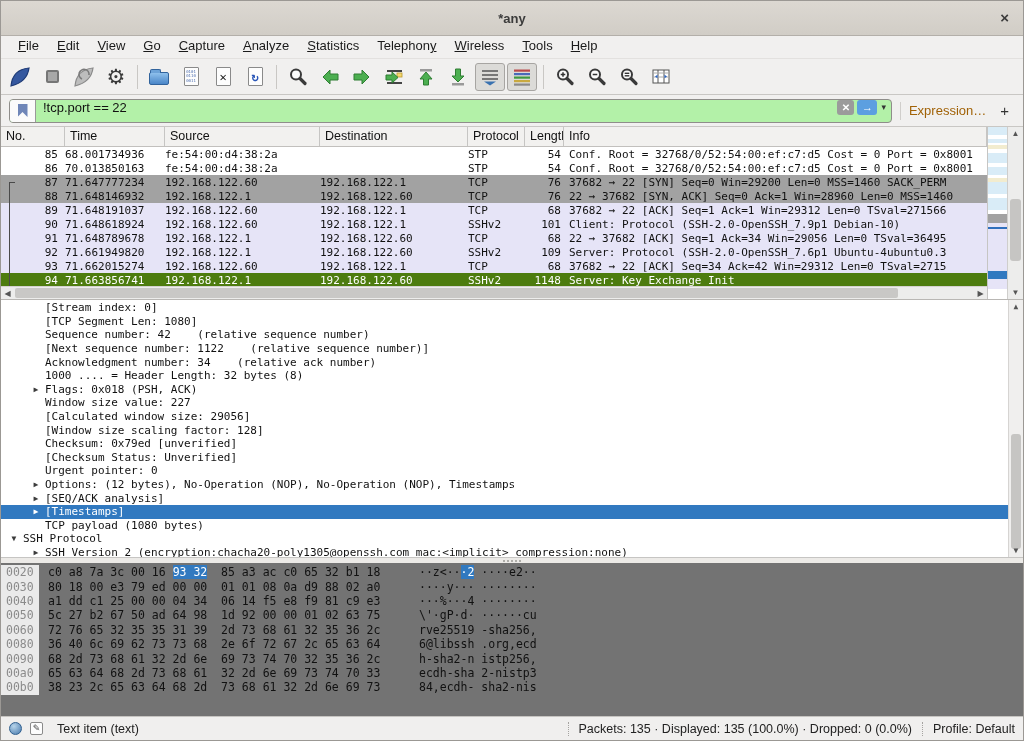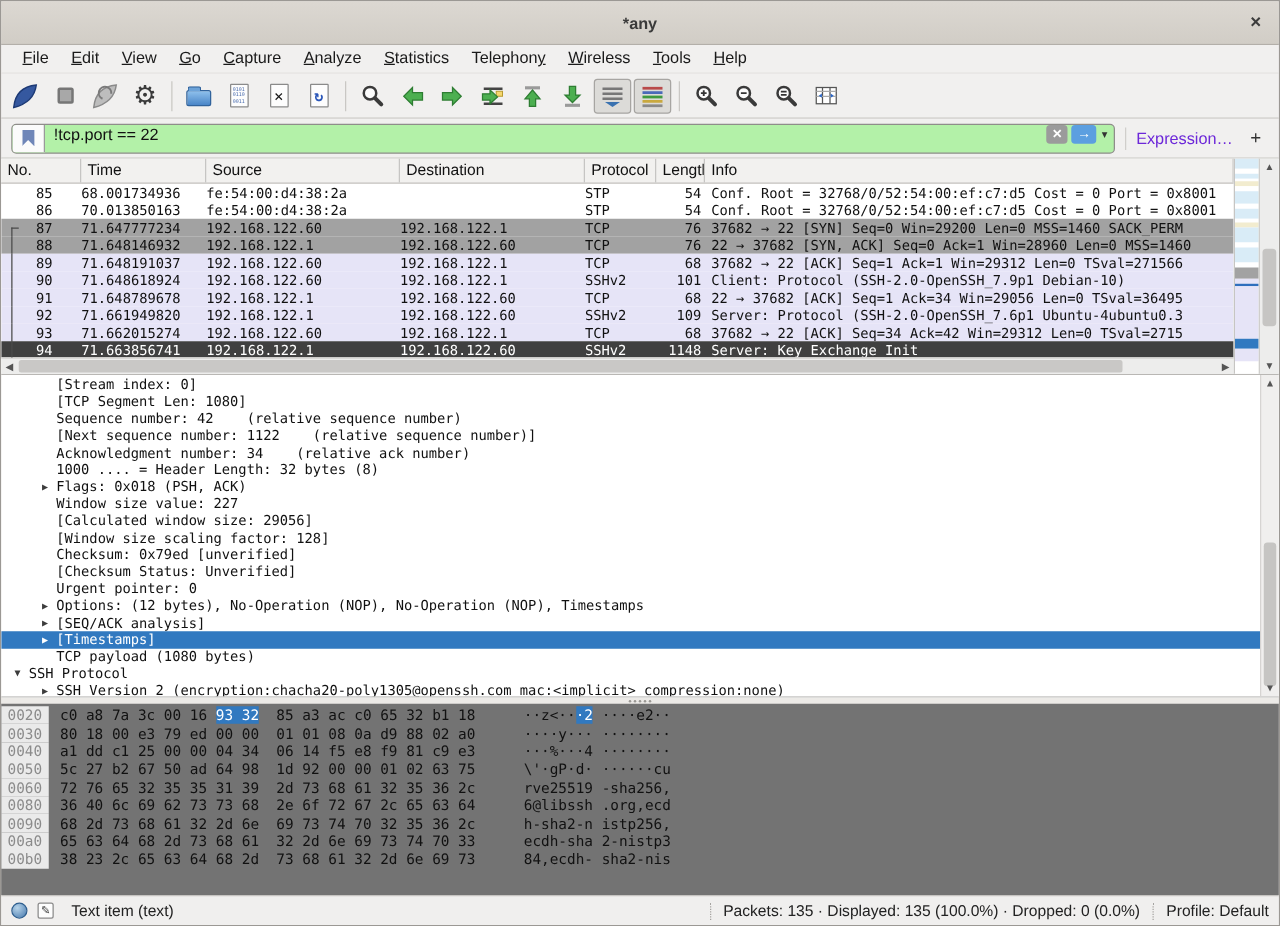--- a/index.html
+++ b/index.html
@@ -30,39 +30,39 @@
   .filterbar{height:32px;flex:none;background:#f1f0ef;display:flex;align-items:center;padding:0 8px;border-bottom:1px solid #c9c7c4}
   .ffield{flex:1;height:24px;border:1px solid #8f8d8a;border-radius:4px;background:#b3f1a8;display:flex;align-items:flex-start;overflow:hidden}
   .fbook{width:26px;height:100%;background:#fbfbfb;border-right:1px solid #9a9a9a;display:flex;align-items:center;justify-content:center;flex:none}
   .bookglyph{width:10px;height:13px;background:#6f86b8;clip-path:polygon(0 0,100% 0,100% 100%,50% 62%,0 100%)}
   .ftext{flex:1;padding-left:7px;font-size:13px;color:#111;white-space:nowrap;overflow:hidden}
   .fctl{display:flex;align-items:center;gap:3px;padding-right:5px}
   .fclear{width:17px;height:15px;background:#9b9b9b;border-radius:3px;color:#fff;font-size:10px;font-weight:bold;display:flex;align-items:center;justify-content:center}
   .fapply{width:20px;height:15px;background:#5c9fe0;border-radius:3px;color:#fff;font-size:11px;font-weight:bold;display:flex;align-items:center;justify-content:center}
   .fcaret{font-size:9px;color:#333;margin-left:1px}
   .fsep{width:1px;height:18px;background:#d0cecb;margin:0 8px}
-  .fexp{font-size:13px;color:#6d28d9;white-space:nowrap}
+  .fexp{font-size:13px;color:#a16207;white-space:nowrap}
   .fadd{font-size:15px;color:#333;margin:0 6px 0 14px}
   
   .plist{height:173px;flex:none;background:#fff;border-bottom:1px solid #b9b7b4;display:flex}
   .plmain{flex:1;display:flex;flex-direction:column;min-width:0}
   .phead{height:20px;flex:none;background:#f2f1ef;border-bottom:1px solid #c2c0bd;display:flex;font-size:12.5px;color:#111}
   .phead .hc{border-right:1px solid #c6c5c3;padding:2px 0 0 5px;white-space:nowrap;overflow:hidden;flex:none}
   .h-no{width:64px}.h-time{width:100px}.h-src{width:155px}.h-dst{width:148px}.h-proto{width:57px}.h-len{width:39px}.h-info{flex:1!important}
   .rows{flex:1;overflow:hidden;font-family:"DejaVu Sans Mono",monospace;font-size:11px}
   .prow{height:14px;display:flex;align-items:center;white-space:nowrap;color:#111}
   .prow .gut{width:12px;height:100%;flex:none;position:relative}
   .prow.rel .gut:before{content:"";position:absolute;left:8px;top:0;bottom:0;border-left:1px solid #4a4a4a}
   .prow.rel-start .gut:before{content:"";position:absolute;left:8px;top:7px;bottom:0;width:5px;border-left:1px solid #4a4a4a;border-top:1px solid #4a4a4a}
-  .prow .no{width:52px;text-align:center;padding-right:7px;flex:none}
+  .prow .no{width:52px;text-align:right;padding-right:7px;flex:none}
   .prow .time{width:100px;flex:none}.prow .src{width:155px;flex:none}.prow .dst{width:148px;flex:none}.prow .proto{width:57px;flex:none}
   .prow .len{width:39px;text-align:right;padding-right:3px;flex:none}
   .prow .info{flex:1;overflow:hidden;padding-left:5px}
   .c-white{background:#fff}.c-gray{background:#a2a2a2}.c-lav{background:#e6e4f7}
-  .c-sel{background:#404040}.c-sel .no,.c-sel .time,.c-sel .src,.c-sel .dst,.c-sel .proto,.c-sel .len,.c-sel .info{color:#fff}
+  .c-sel{background:#4d7c0f}.c-sel .no,.c-sel .time,.c-sel .src,.c-sel .dst,.c-sel .proto,.c-sel .len,.c-sel .info{color:#fff}
   .hscroll{height:13px;flex:none;background:#ededec;border-top:1px solid #d4d2d0;display:flex;align-items:center}
   .harr{width:13px;font-size:8px;color:#555;text-align:center;flex:none}
   .htrack{flex:1;height:100%;position:relative}
   .hthumb{position:absolute;left:1px;top:1px;bottom:1px;width:92%;background:#c9c8c6;border-radius:2px}
   .minimap{width:20px;flex:none;border-left:1px solid #c6c5c3;display:flex;flex-direction:column;background:#fff}
   .stripe{width:100%}
   .vscroll{width:16px;flex:none;background:#ededec;border-left:1px solid #cfcecc;position:relative}
   .vsa{position:absolute;left:0;right:0;text-align:center;font-size:8px;color:#555}
   .vsa.up{top:2px}.vsa.dn{bottom:2px}
   .vthumb{position:absolute;left:2px;right:2px;top:42%;height:36%;background:#c6c5c3;border-radius:3px}

